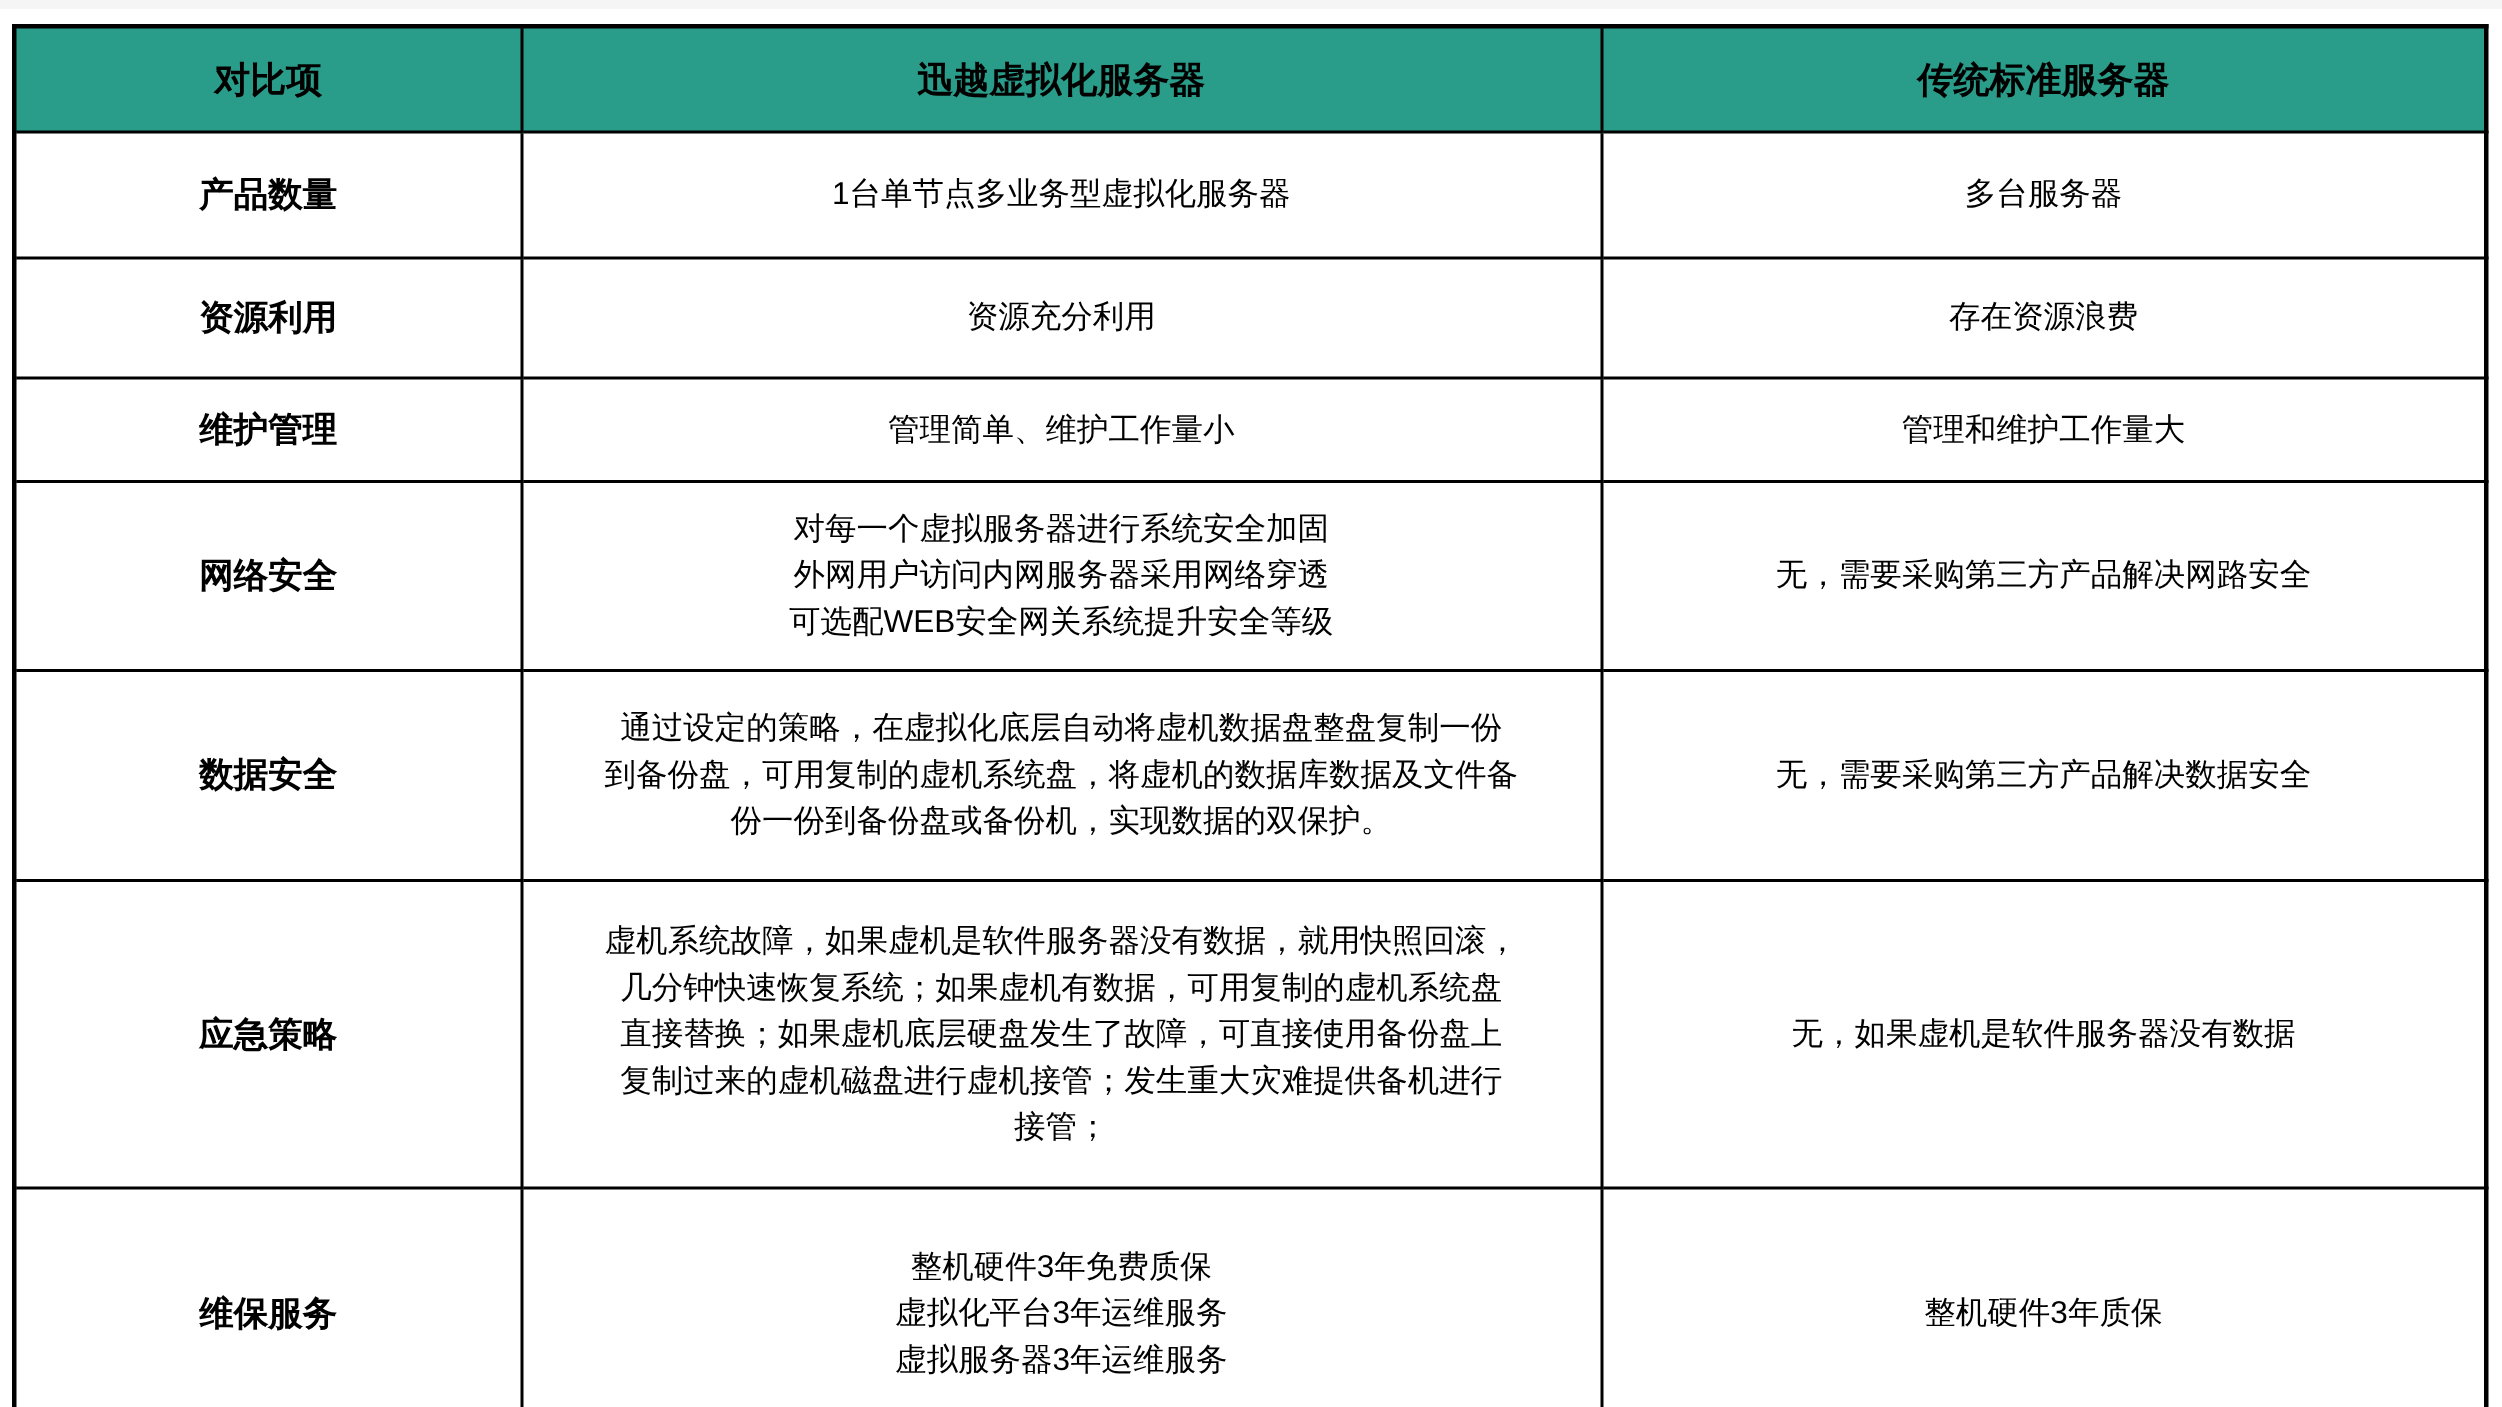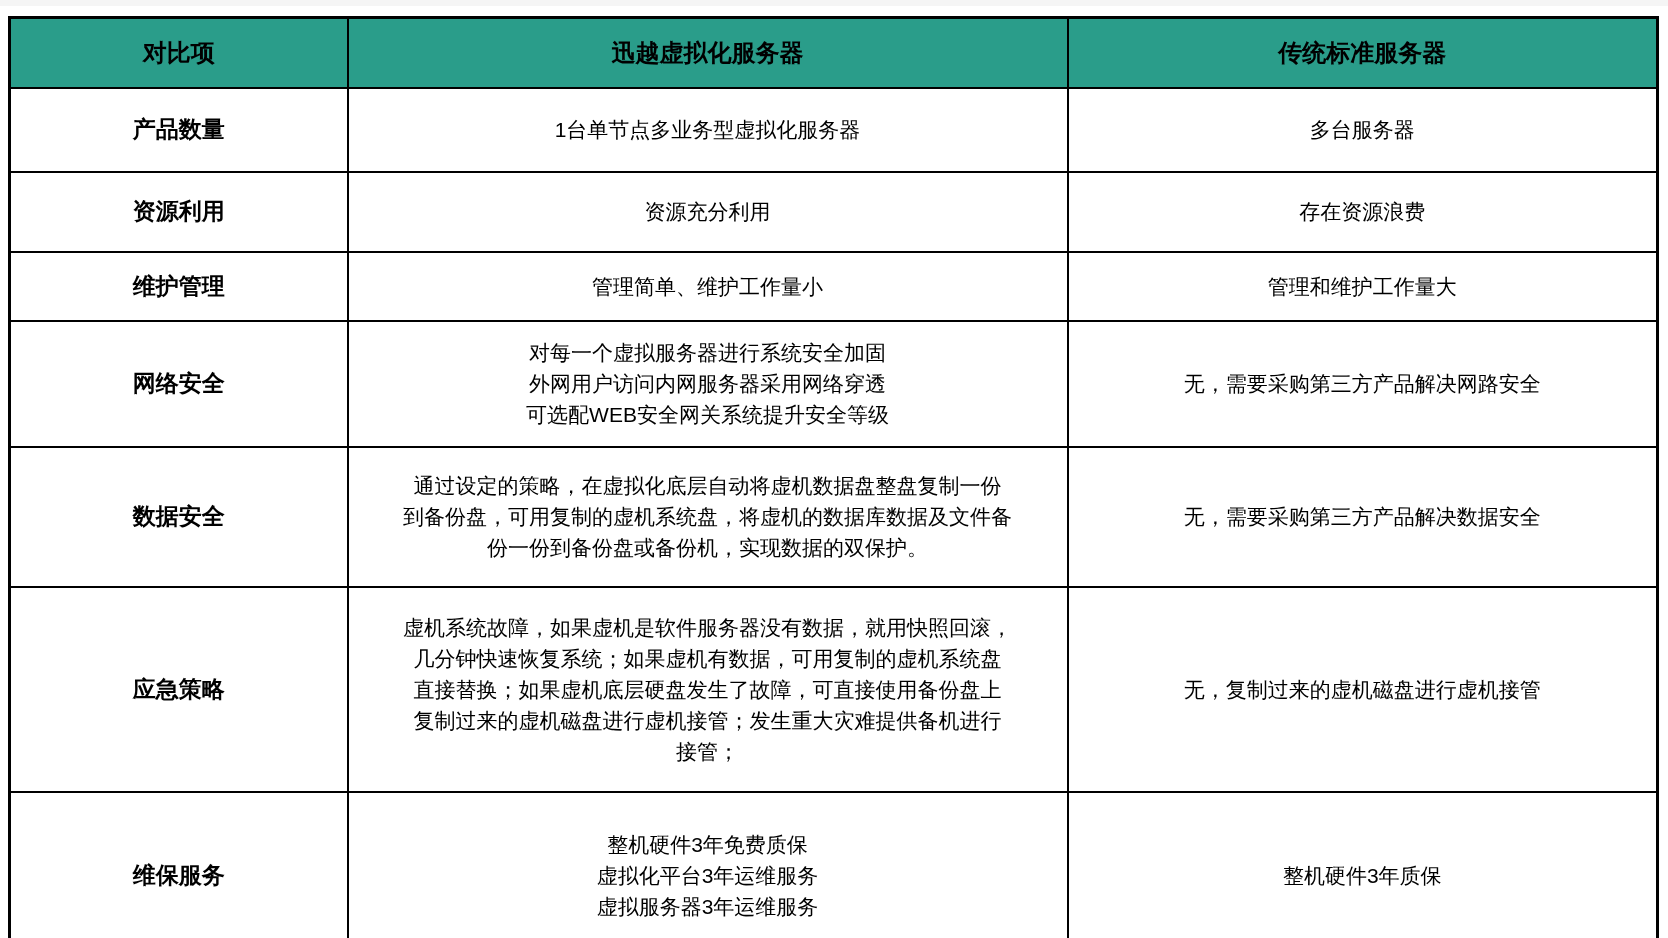--- a/index.html
+++ b/index.html
@@ -104,21 +104,21 @@
 份一份到备份盘或备份机，实现数据的双保护。</td>
     <td class="cell">无，需要采购第三方产品解决数据安全</td>
   </tr>
         <tr>
     <td class="label">应急策略</td>
     <td class="cell">虚机系统故障，如果虚机是软件服务器没有数据，就用快照回滚，
 几分钟快速恢复系统；如果虚机有数据，可用复制的虚机系统盘
 直接替换；如果虚机底层硬盘发生了故障，可直接使用备份盘上
 复制过来的虚机磁盘进行虚机接管；发生重大灾难提供备机进行
 接管；</td>
-    <td class="cell">无，复制过来的虚机磁盘进行虚机接管</td>
+    <td class="cell">无，如果虚机是软件服务器没有数据</td>
   </tr>
         <tr>
     <td class="label">维保服务</td>
     <td class="cell">整机硬件3年免费质保
 虚拟化平台3年运维服务
 虚拟服务器3年运维服务</td>
     <td class="cell">整机硬件3年质保</td>
   </tr>
       </tbody>
   </table>

